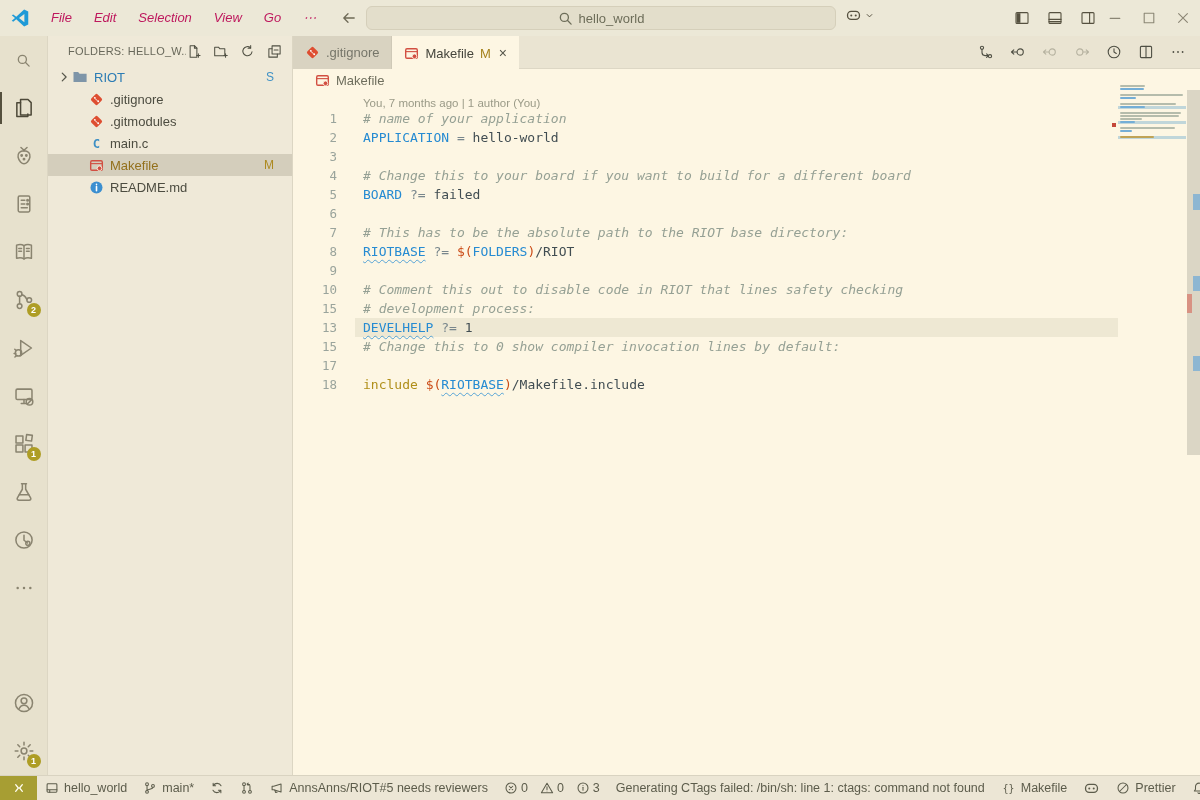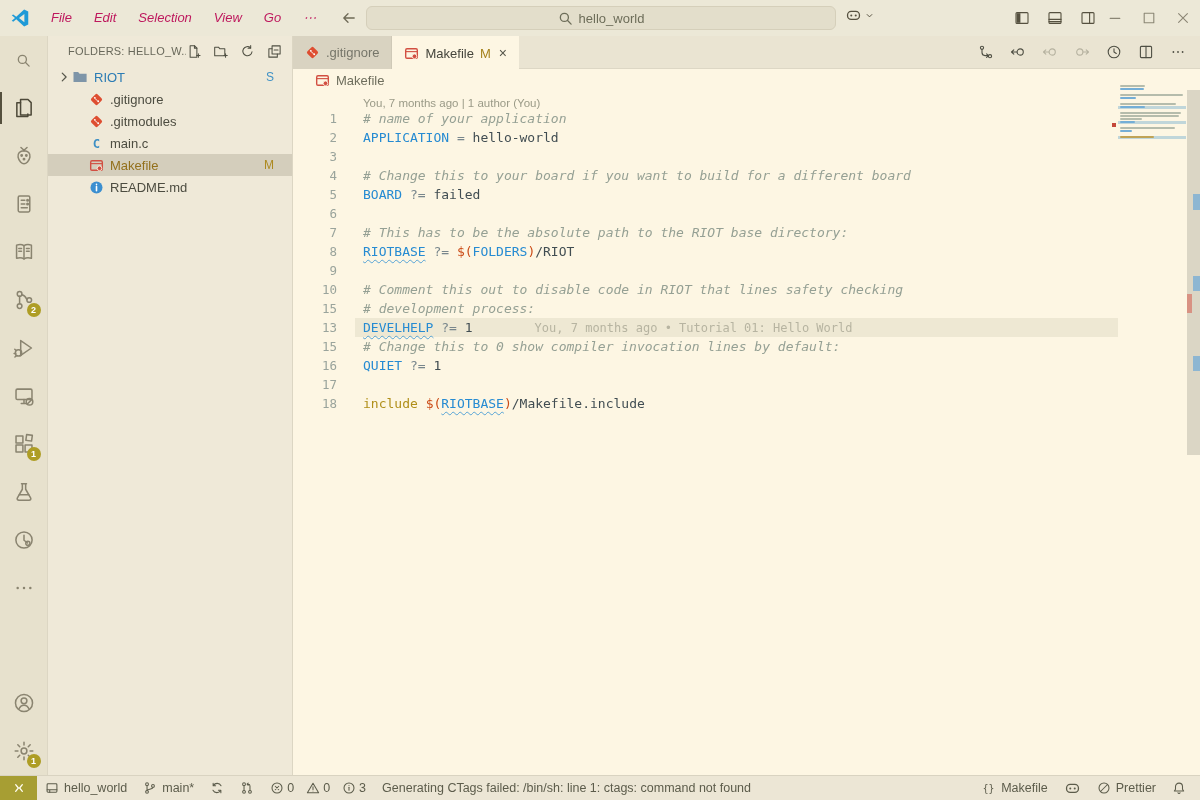--- a/index.html
+++ b/index.html
@@ -561,29 +561,24 @@
         <span class="gut">10</span>
         <span class="ltx"><span class="tk-c"># Comment this out to disable code in RIOT that lines safety checking</span></span>
       </div>
       <div class="crow">
         <span class="gut">15</span>
         <span class="ltx"><span class="tk-c"># development process:</span></span>
       </div>
       <div class="crow hl">
         <span class="gut">13</span>
         <span class="ltx"><span class="tk-vu">DEVELHELP</span><span class="tk-t"> </span><span class="tk-o">?=</span><span class="tk-t"> </span><span class="tk-t">1</span></span>
-        <span class="blame">You, 7 months ago • Tutorial 01: Hello World</span>
       </div>
       <div class="crow">
         <span class="gut">15</span>
         <span class="ltx"><span class="tk-c"># Change this to 0 show compiler invocation lines by default:</span></span>
-      </div>
-      <div class="crow">
-        <span class="gut">16</span>
-        <span class="ltx"><span class="tk-v">QUIET</span><span class="tk-t"> </span><span class="tk-o">?=</span><span class="tk-t"> </span><span class="tk-t">1</span></span>
       </div>
       <div class="crow">
         <span class="gut">17</span>
         <span class="ltx"></span>
       </div>
       <div class="crow">
         <span class="gut">18</span>
         <span class="ltx"><span class="tk-k">include</span><span class="tk-t"> </span><span class="tk-p">$(</span><span class="tk-vu">RIOTBASE</span><span class="tk-p">)</span><span class="tk-t">/Makefile.include</span></span>
       </div>
     </div>
@@ -653,20 +648,29 @@
       <div class="sb-item">
         <span class="icn">
           <svg width="14" height="14" viewBox="0 0 16 16" fill="none" stroke="currentColor" stroke-width="1.2" stroke-linecap="round" stroke-linejoin="round">
             <circle cx="4.6" cy="3.6" r="1.6"></circle>
             <circle cx="4.6" cy="12.4" r="1.6"></circle>
             <circle cx="11.4" cy="12.4" r="1.6"></circle>
             <path d="M4.6 5.2v5.6M8.2 3.6h1.2a2 2 0 0 1 2 2v5.2M9.4 2.3 8.1 3.6l1.3 1.3"></path>
           </svg>
         </span>
       </div>
+      <div class="sb-item">
+        <span class="icn">
+          <svg width="14" height="14" viewBox="0 0 16 16" fill="none" stroke="currentColor" stroke-width="1.2" stroke-linecap="round" stroke-linejoin="round">
+            <path d="M12.6 3.4 4.2 6H2.4v4h1.8l8.4 2.6z"></path>
+            <path d="M5.6 10.3l.7 2.8 1.8-.4"></path>
+          </svg>
+        </span>
+        <span>AnnsAnns/RIOT#5 needs reviewers</span>
+      </div>
     </div>
   <div class="sb-item" id="sb-problems">
       <span class="prob">
         <span class="icn">
           <svg width="14" height="14" viewBox="0 0 16 16" fill="none" stroke="currentColor" stroke-width="1.2" stroke-linecap="round" stroke-linejoin="round">
             <circle cx="8" cy="8" r="5.7"></circle>
             <path d="M6 6l4 4M10 6l-4 4"></path>
           </svg>
         </span>
         <span>0</span>

